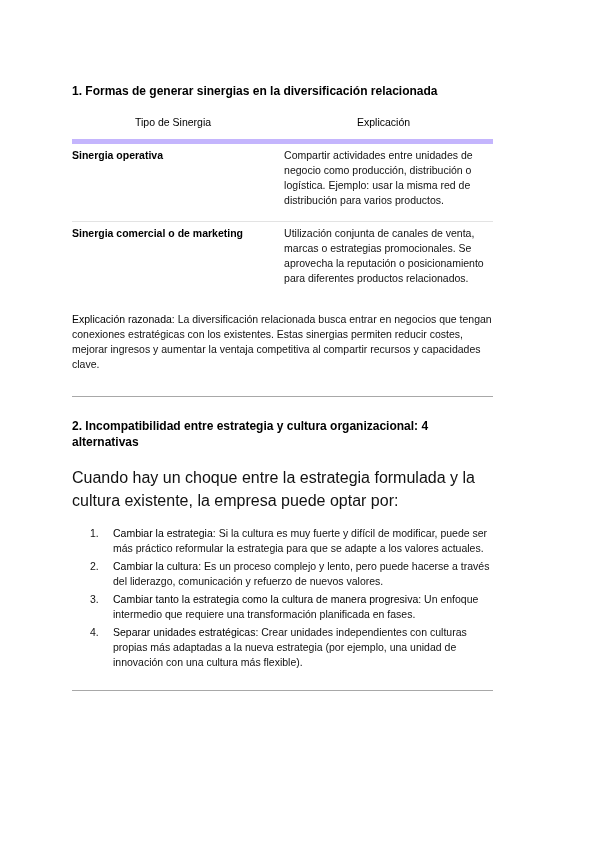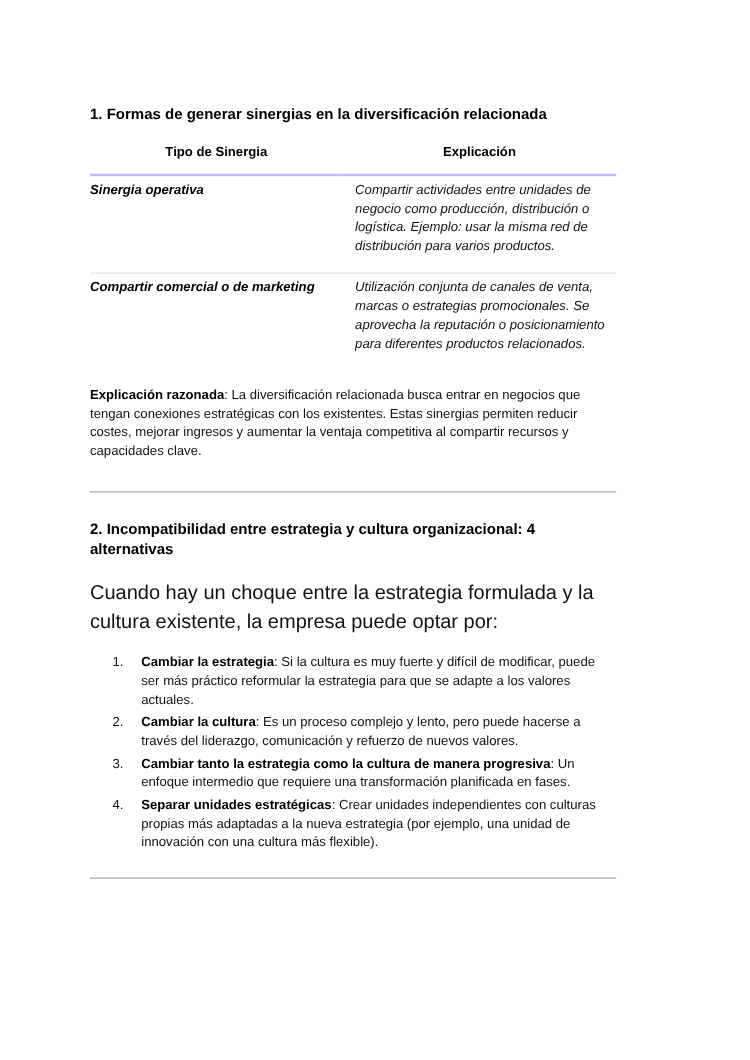--- a/index.html
+++ b/index.html
@@ -30,43 +30,42 @@
     width: 100%;
     border-collapse: collapse;
     font-size: 10.5px;
     line-height: 1.43;
     table-layout: fixed;
   }
   table.sin-table col.c1 { width: 48%; }
   table.sin-table col.c2 { width: 52%; }
   table.sin-table th {
     font-size: 10.5px;
-    font-weight: bold;
+    font-weight: normal;
     text-align: center;
     padding: 2px 4px 9px 4px;
-    border-bottom: 2px solid #c4b5fd;
+    border-bottom: 5px solid #c4b5fd;
     color: #000000;
   }
   table.sin-table td {
     vertical-align: top;
     padding: 4px 0 13px 0;
-    font-style: italic;
   }
   table.sin-table td.expl { padding-left: 10px; }
   table.sin-table tbody tr:not(:last-child) td {
     border-bottom: 1px solid #e3e3e3;
   }
   .tipo { font-weight: bold; color: #000000; }
 
   .para {
     font-size: 10.5px;
     line-height: 1.45;
     margin-top: 13px;
   }
-  .para strong, .li-body strong { font-weight: bold; color: #000000; }
+  .para strong, .li-body strong { font-weight: normal; color: #000000; }
 
   hr.divider {
     border: none;
     border-top: 1px solid #a8a8a8;
     margin: 24px 0 22px 0;
   }
   hr.divider-bottom {
     border: none;
     border-top: 1px solid #a8a8a8;
     margin: 20px 0 0 0;
@@ -111,21 +110,21 @@
         <th>Tipo de Sinergia</th>
         <th>Explicación</th>
       </tr>
     </thead>
     <tbody>
       <tr>
         <td class="tipo">Sinergia operativa</td>
         <td class="expl">Compartir actividades entre unidades de negocio como producción, distribución o logística. Ejemplo: usar la misma red de distribución para varios productos.</td>
       </tr>
       <tr>
-        <td class="tipo">Compartir comercial o de marketing</td>
+        <td class="tipo">Sinergia comercial o de marketing</td>
         <td class="expl">Utilización conjunta de canales de venta, marcas o estrategias promocionales. Se aprovecha la reputación o posicionamiento para diferentes productos relacionados.</td>
       </tr>
     </tbody>
   </table>
 
   <p class="para"><strong>Explicación razonada</strong><span>: La diversificación relacionada busca entrar en negocios que tengan conexiones estratégicas con los existentes. Estas sinergias permiten reducir costes, mejorar ingresos y aumentar la ventaja competitiva al compartir recursos y capacidades clave.</span></p>
 
   <hr class="divider">
 
   <h2 class="sec-title title-2">2. Incompatibilidad entre estrategia y cultura organizacional: 4 alternativas</h2>

